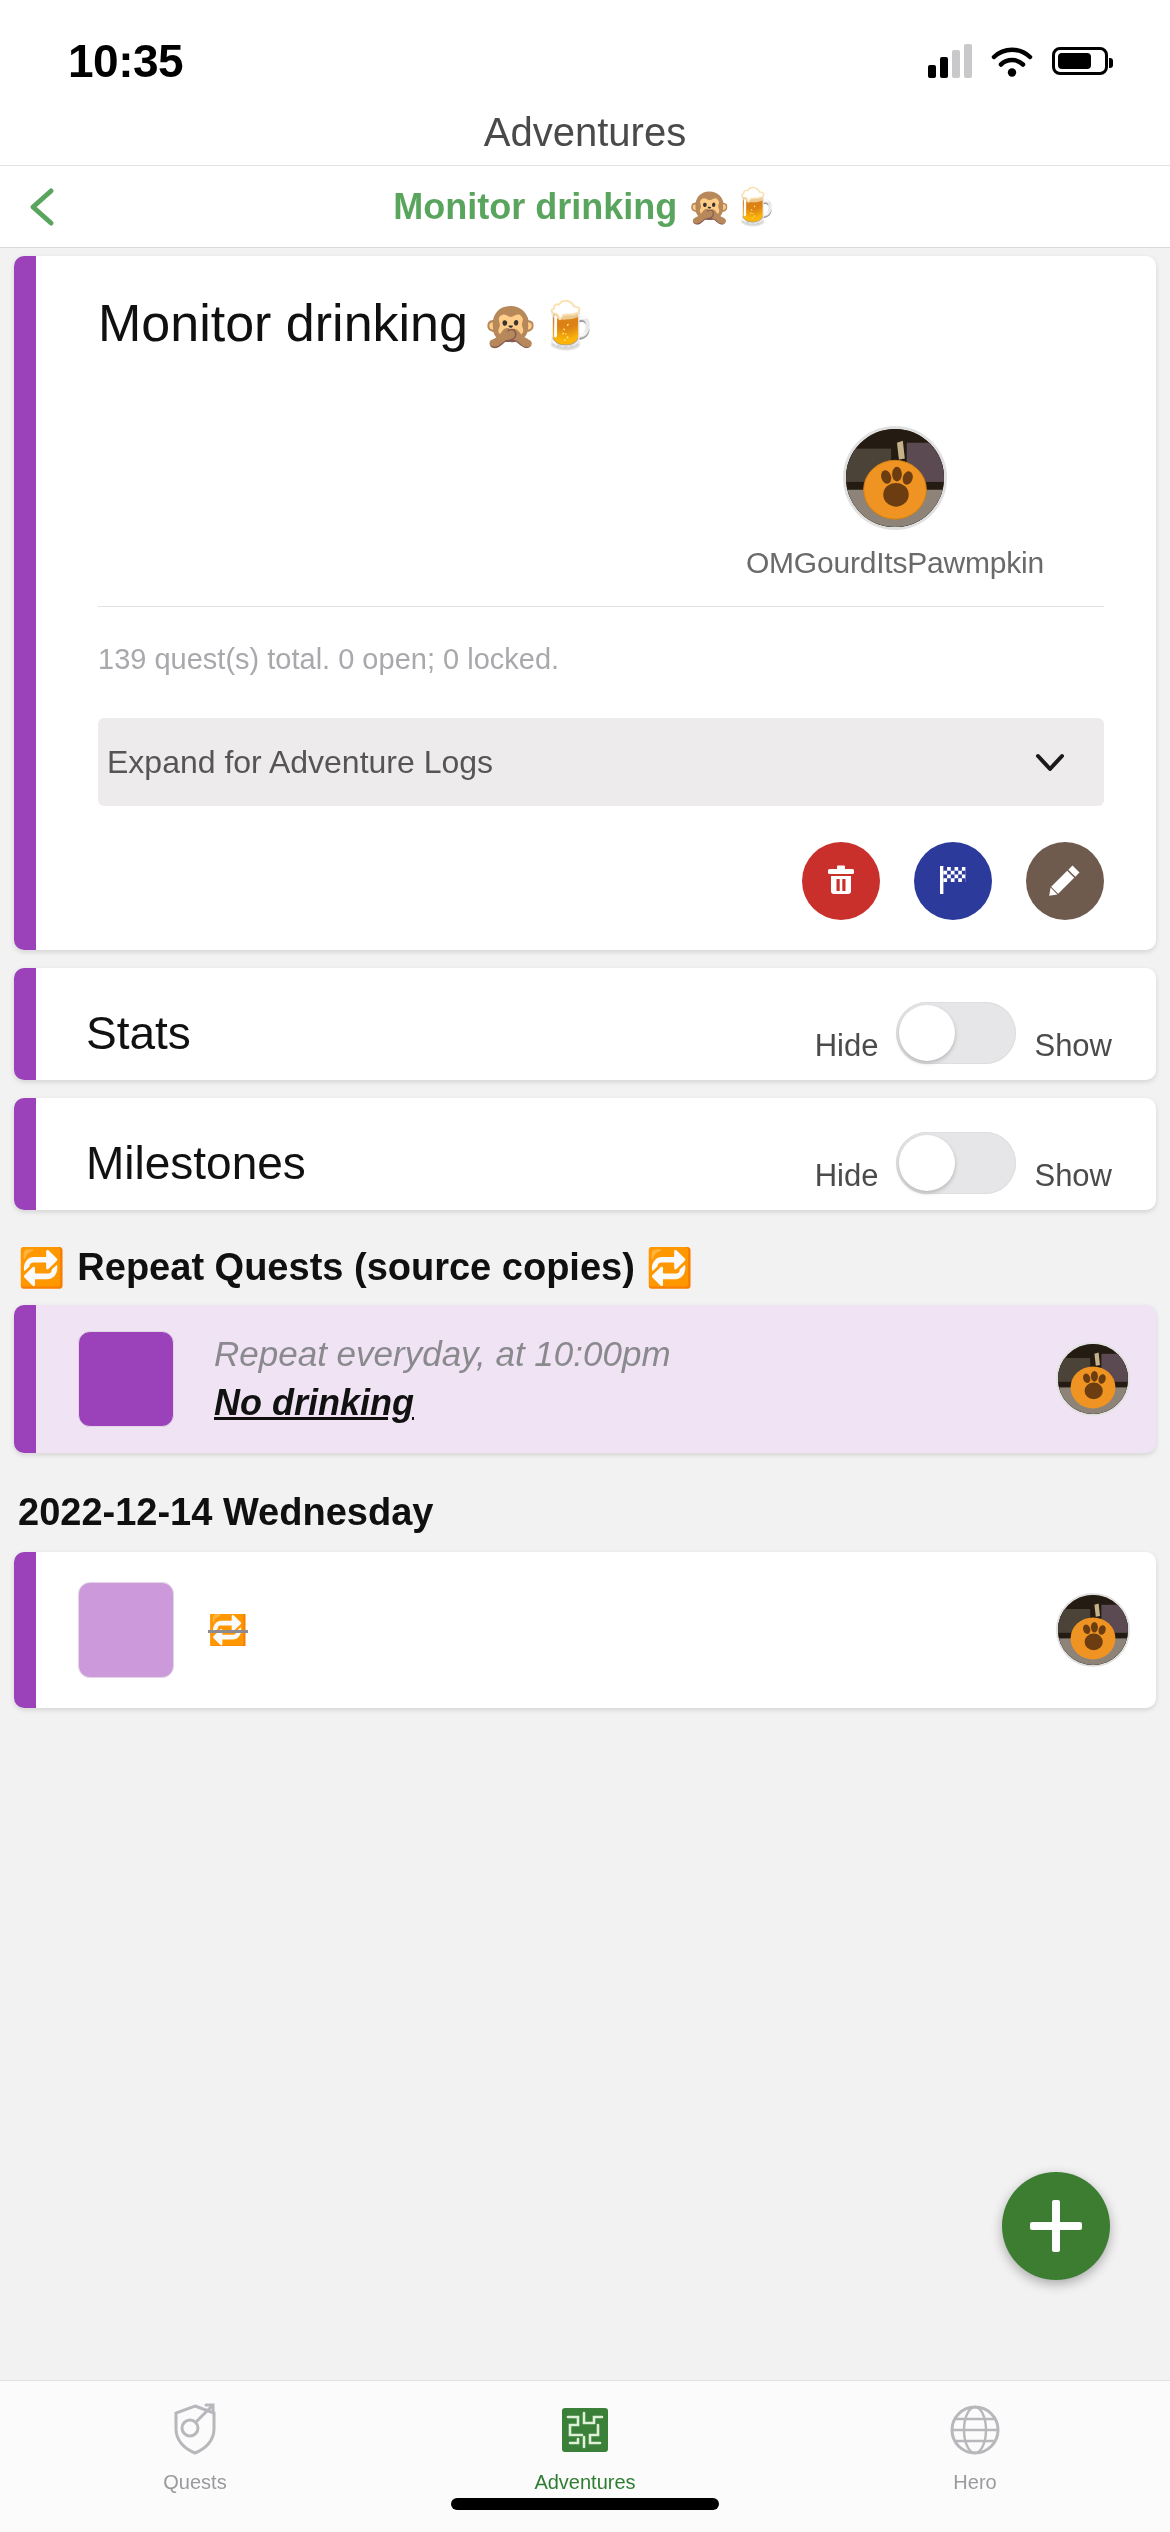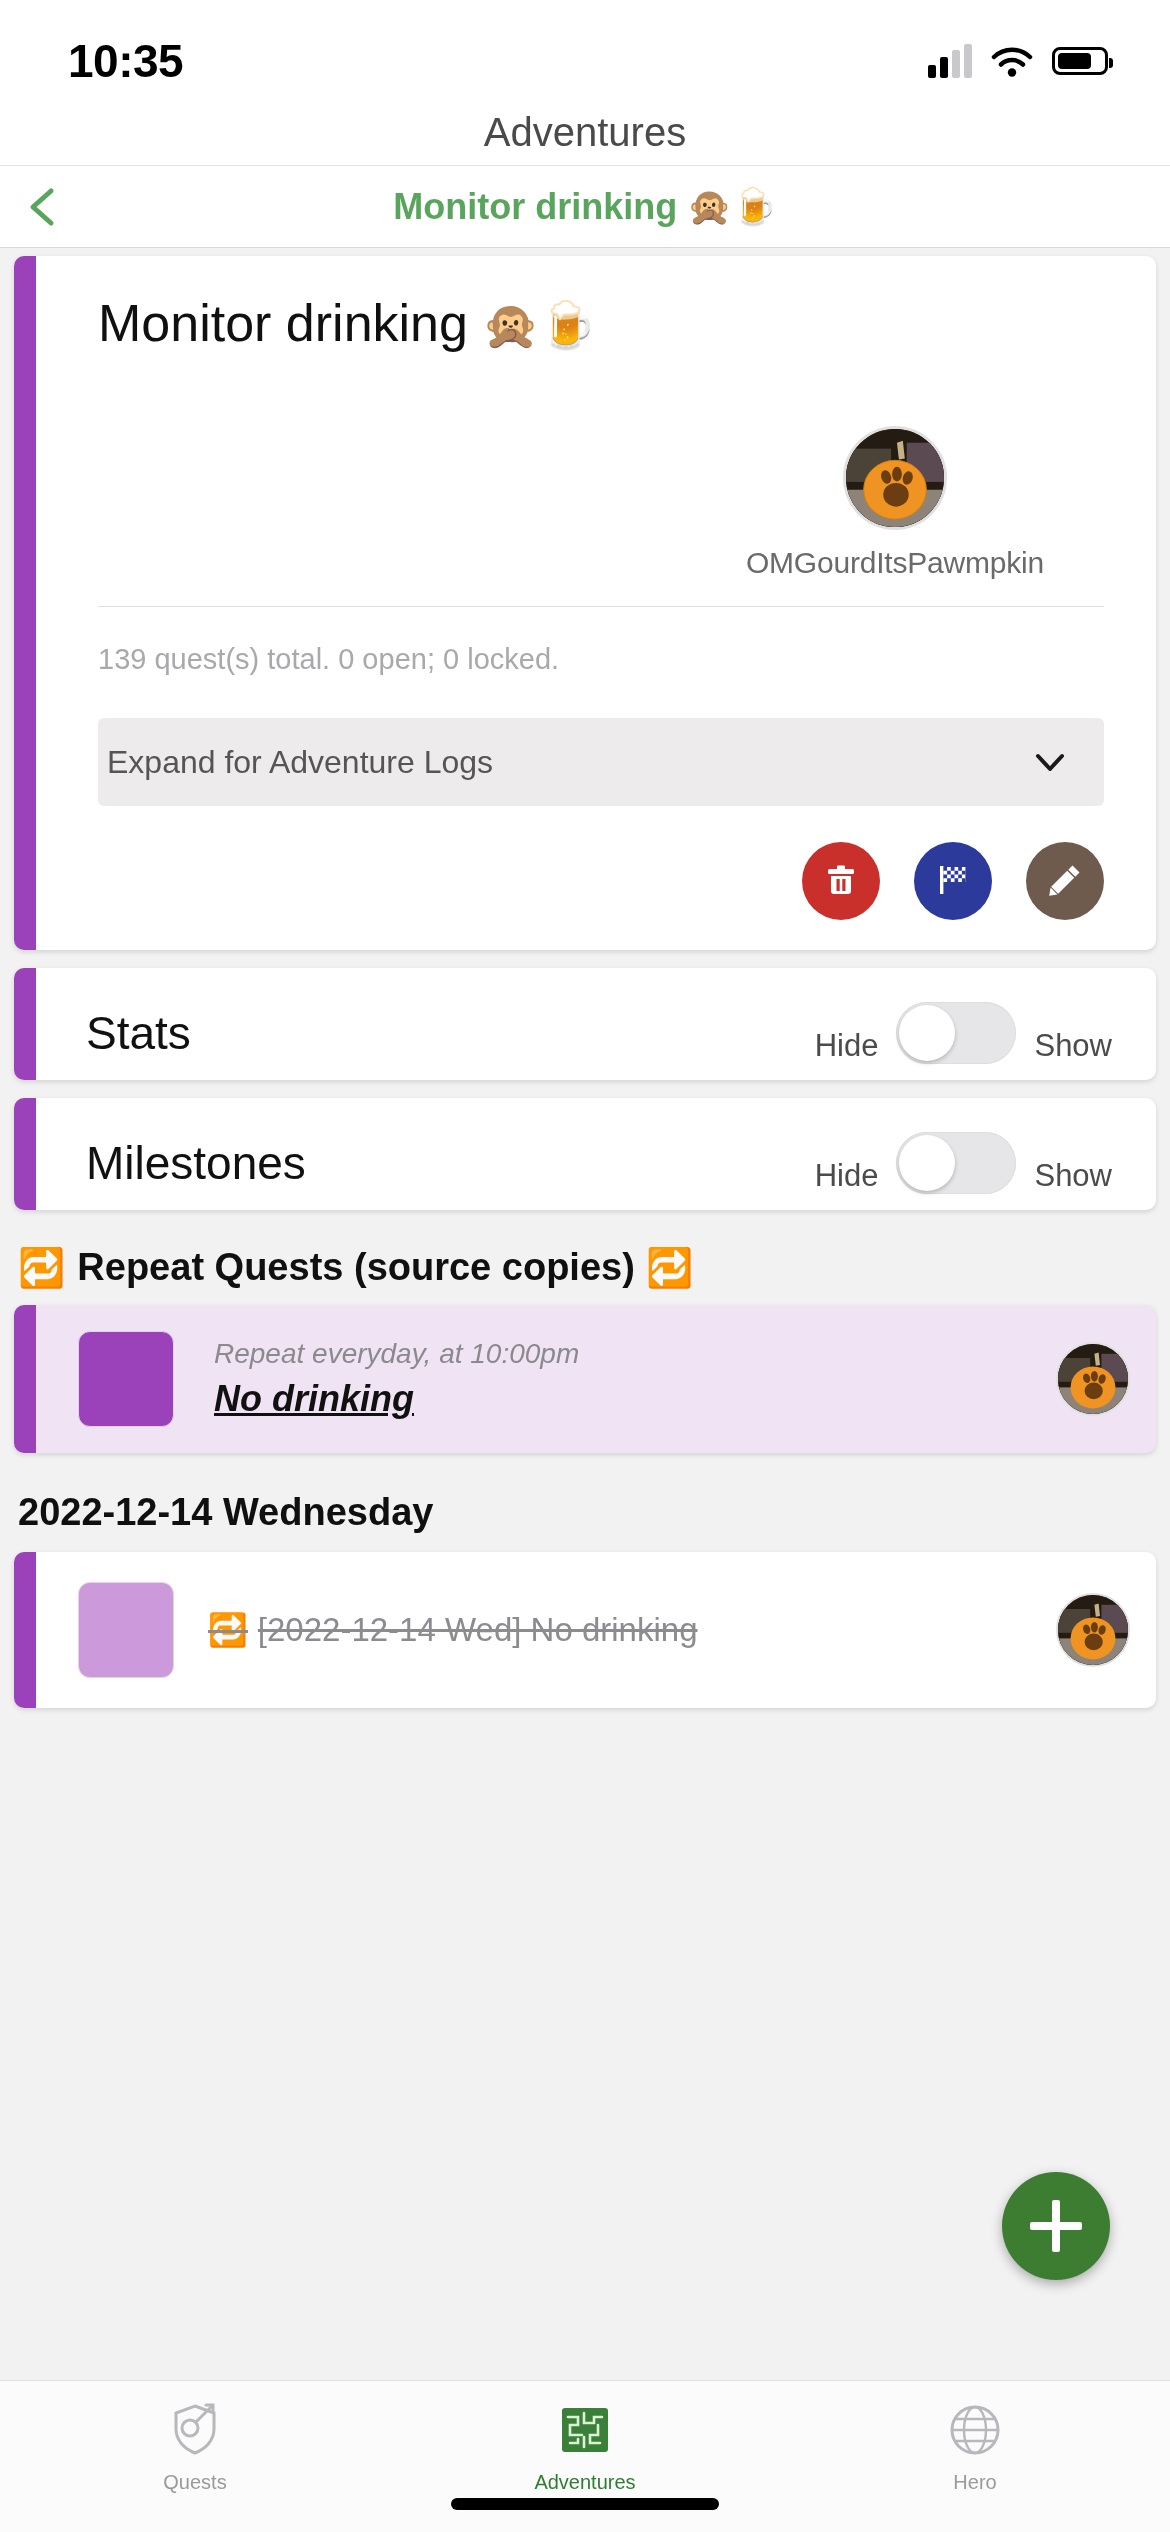--- a/index.html
+++ b/index.html
@@ -125,21 +125,21 @@
   }
   .repeat-ico { font-size: 38px; line-height: 1; }
 
   
   .quest-card { background:#f0e4f4; }
   .quest-card .card-body { display:flex; align-items:center; padding: 26px 26px 26px 42px; }
   .swatch { width: 96px; height: 96px; border-radius: 12px; flex:none; border:1px solid #e2d6e6; }
   .swatch.dark { background:#9b42ba; }
   .swatch.light { background:#cc9ada; }
   .quest-texts { flex:1; padding-left: 40px; min-width:0; }
-  .quest-sub { font-size: 28px; color:#8a8a8e; font-style: italic; }
+  .quest-sub { font-size: 35px; color:#8a8a8e; font-style: italic; }
   .quest-name { font-size: 36px; color:#111; font-style: italic; font-weight: 700; margin-top: 8px; text-decoration: underline; }
   .row-avatar { width: 74px; height: 74px; border-radius:50%; overflow:hidden; border:2px solid #e0e0e0; flex:none; background:#2b2419; }
   .row-avatar svg { display:block; width:100%; height:100%; }
 
   .date-head { font-size: 38px; font-weight: 700; color:#101010; padding: 20px 18px 18px 18px; }
 
   .done-card .card-body { display:flex; align-items:center; padding: 30px 26px 30px 42px; }
   .done-text {
     flex:1; padding-left: 34px; font-size: 33px; color:#8c8c90;
     text-decoration: line-through; text-decoration-color:#8c8c90;
@@ -375,21 +375,20 @@
     </div>
 
     <div class="date-head">2022-12-14 Wednesday</div>
 
     <div class="card done-card">
       <div class="card-inner">
         <div class="card-body">
           <div class="swatch light"></div>
           <div class="done-text">
             <span class="repeat-ico">🔁</span>
-            <span>[2022-12-14 Wed] No drinking</span>
           </div>
           <div class="row-avatar">
             <svg viewBox="0 0 100 100">
               <rect width="100" height="100" fill="#241c12"></rect>
               <rect x="0" y="62" width="100" height="38" fill="#8d8378"></rect>
               <rect x="0" y="20" width="46" height="34" fill="#4c4338"></rect>
               <rect x="62" y="14" width="38" height="40" fill="#5c4a52"></rect>
               <path d="M52 14 L58 12 L60 30 L54 31 Z" fill="#c6b288"></path>
               <ellipse cx="50" cy="62" rx="32" ry="30" fill="#ef9422"></ellipse>
               <ellipse cx="41" cy="49" rx="5" ry="7" fill="#6b3d10" transform="rotate(-18 41 49)"></ellipse>

